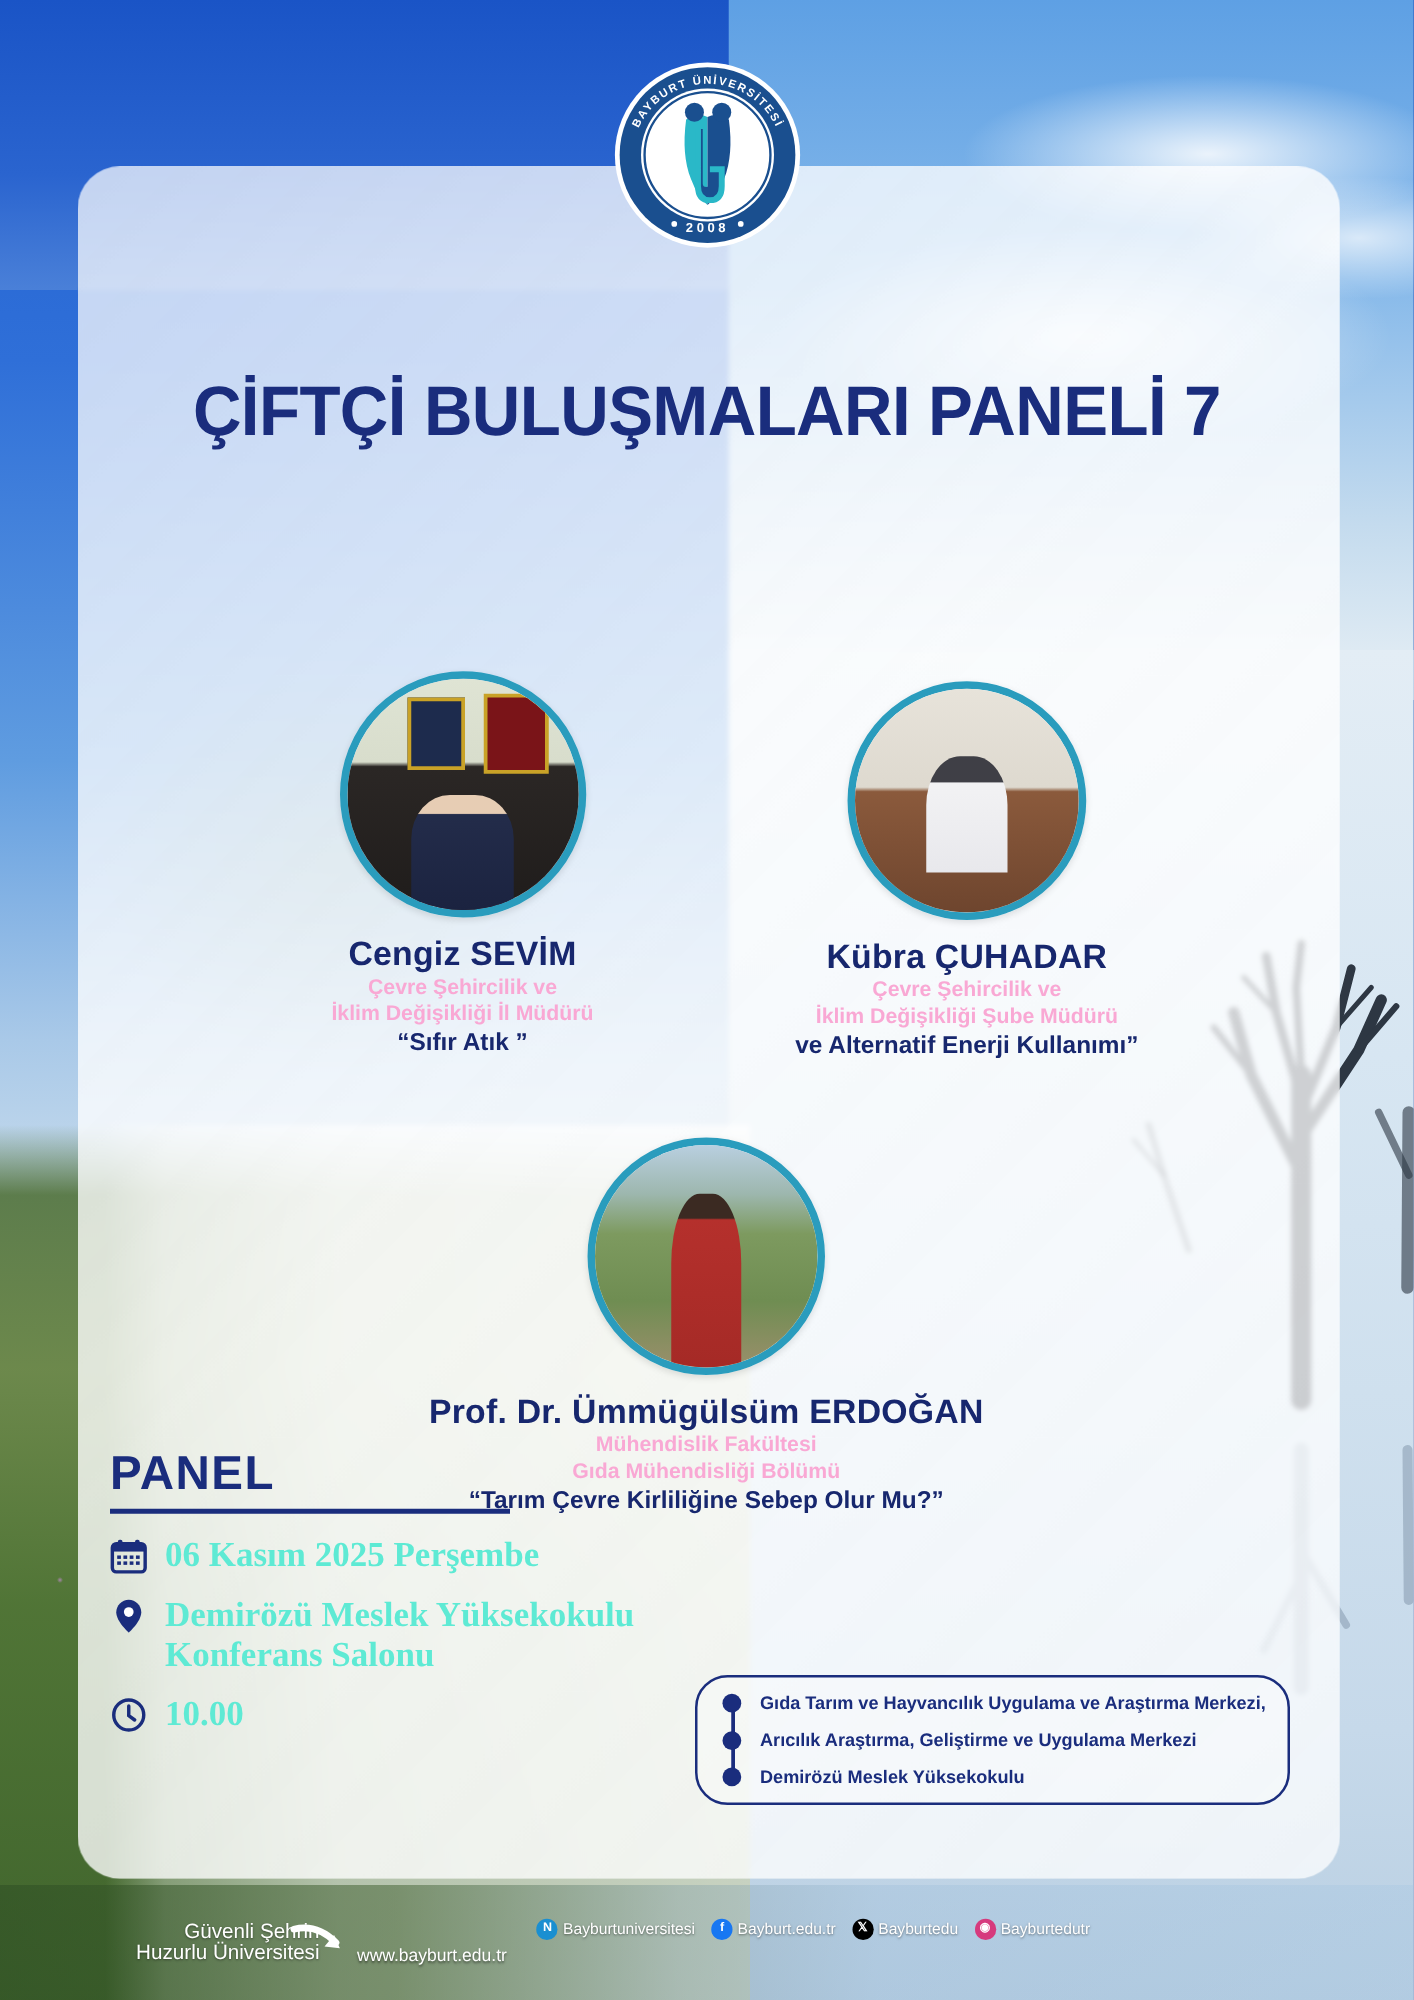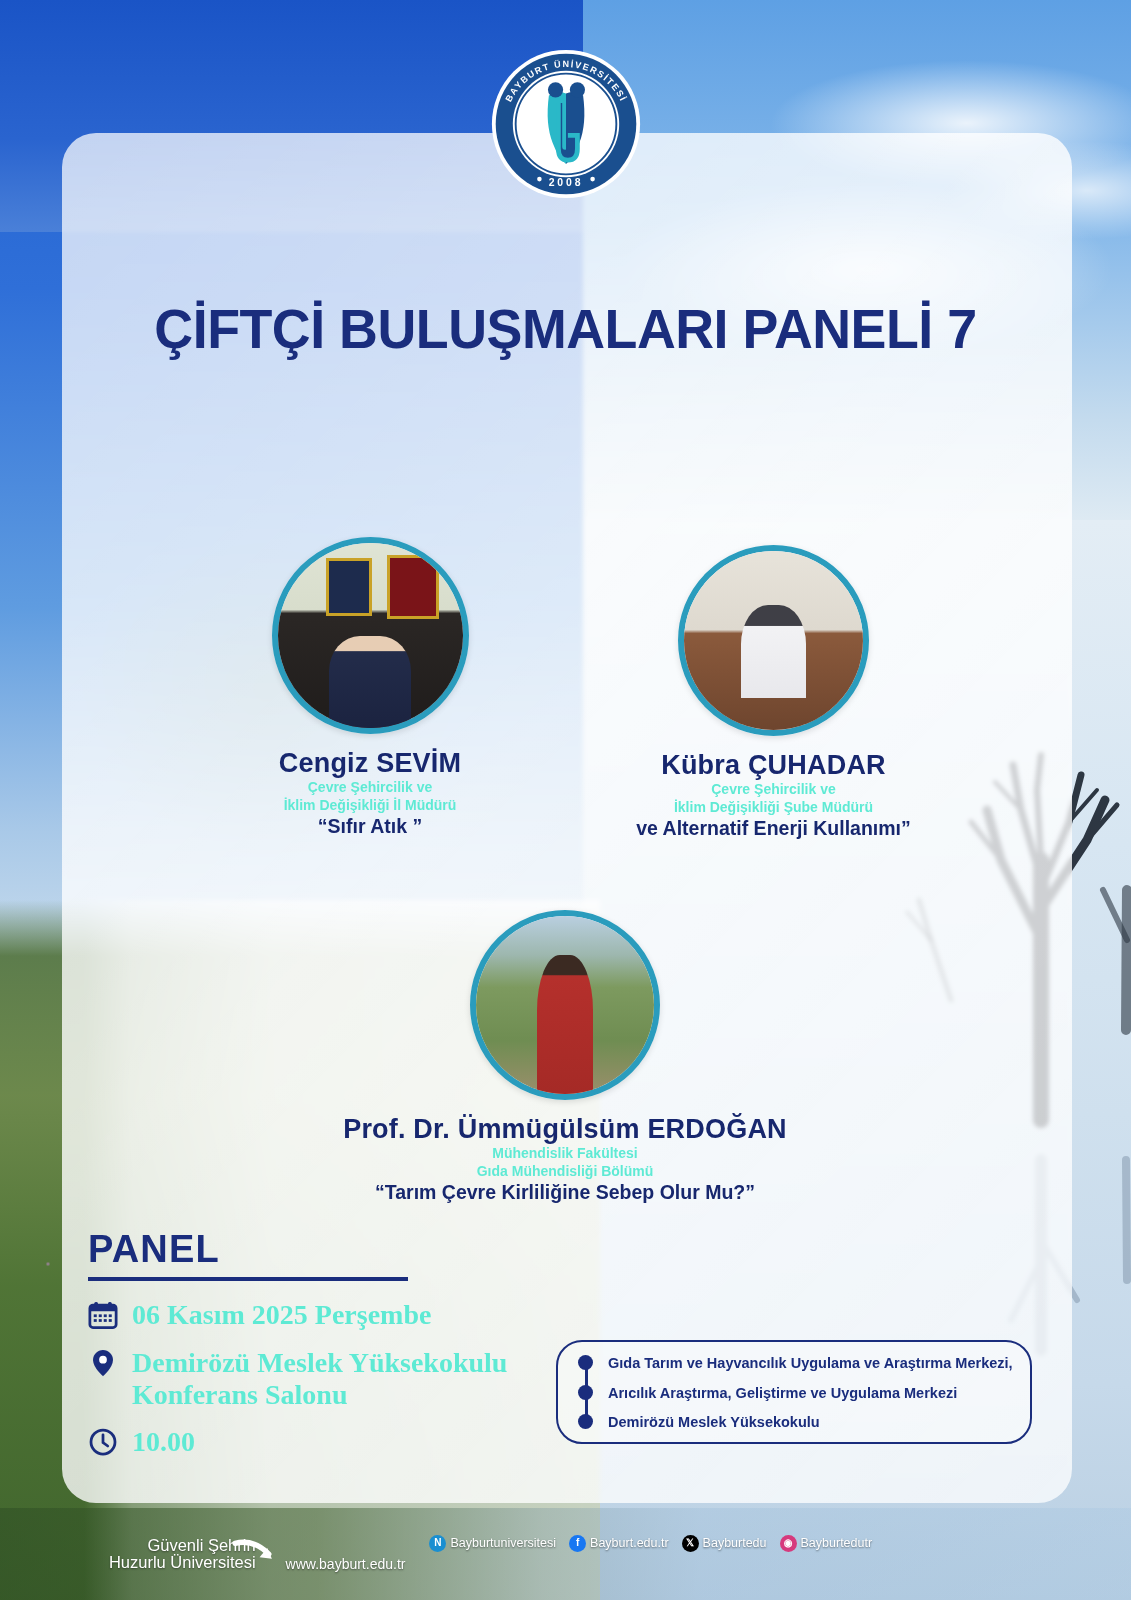--- a/index.html
+++ b/index.html
@@ -99,21 +99,21 @@
     overflow:hidden;
     position:relative;
     margin: 0 auto;
     box-shadow: 0 2px 6px rgba(0,0,0,.12);
   }
   .avatar .ph { position:absolute; inset:0; }
 
   .sp-name {
     font-weight:700; color:#17276e; font-size:27px; margin-top:14px; letter-spacing:.2px;
   }
-  .sp-line { font-weight:700; color:#5eead4; font-size:14px; line-height:1.26; }
+  .sp-line { font-weight:700; color:#f9a8d4; font-size:17px; line-height:1.26; }
   .sp-topic { font-weight:700; color:#17276e; font-size:19.5px; line-height:1.26; }
 
   #speaker-1 { left:195px; top:537px; width:350px; }
   #speaker-1 .avatar { width:197px; height:197px; }
   #speaker-2 { left:546px; top:545px; width:455px; }
   #speaker-2 .avatar { width:191px; height:191px; }
   #speaker-3 { left:325px; top:910px; width:480px; }
   #speaker-3 .avatar { width:190px; height:190px; }
 
   
@@ -141,21 +141,21 @@
   .ph-field {
     background: linear-gradient(180deg,#b9cfe0 0%, #9db7ae 22%, #7d9a5f 40%, #6f8d52 70%, #9a8f6b 100%);
   }
   .ph-field:after{
     content:""; position:absolute; left:34%; top:22%; width:32%; height:78%;
     background: linear-gradient(180deg,#3b2a22 0%, #3b2a22 14%, #b5302c 15%, #a52a26 100%);
     border-radius: 40% 40% 0 0;
   }
 
   
-  .panel-block { position:absolute; left:88px; top:1228px; z-index:10; width:430px; }
+  .panel-block { position:absolute; left:88px; top:1158px; z-index:10; width:430px; }
   .panel-title {
     font-weight:700; color:#1a2d7d; font-size:38px; letter-spacing:1.2px;
   }
   .panel-rule { height:4px; background:#1a2d7d; width:320px; margin:6px 0 18px; }
   .info-row { display:flex; align-items:flex-start; gap:14px; margin-bottom:16px; }
   .info-ico { width:30px; height:32px; flex:0 0 30px; color:#1a2d7d; }
   .info-ico svg{ width:100%; height:100%; display:block; fill:#1a2d7d; }
   .info-txt {
     font-family:"Liberation Serif", serif; font-weight:700;
     color:#5eead4; font-size:28px; line-height:1.13;

